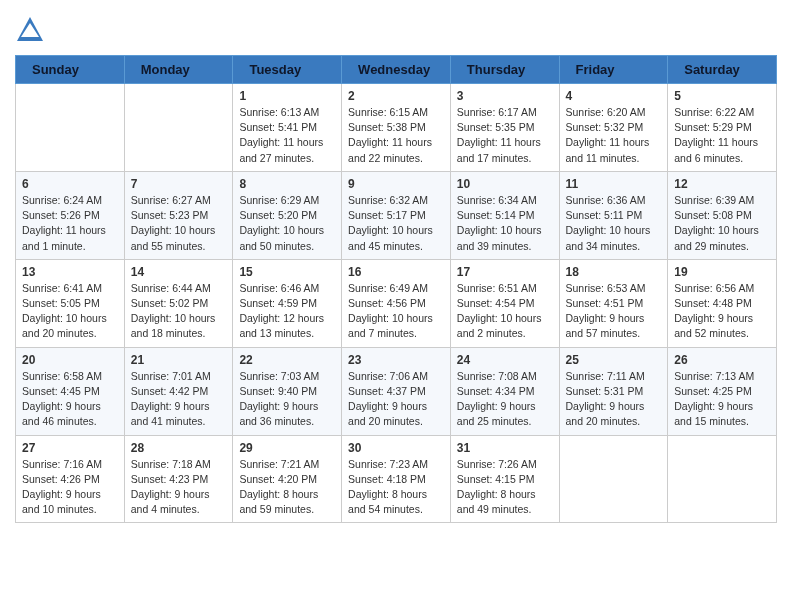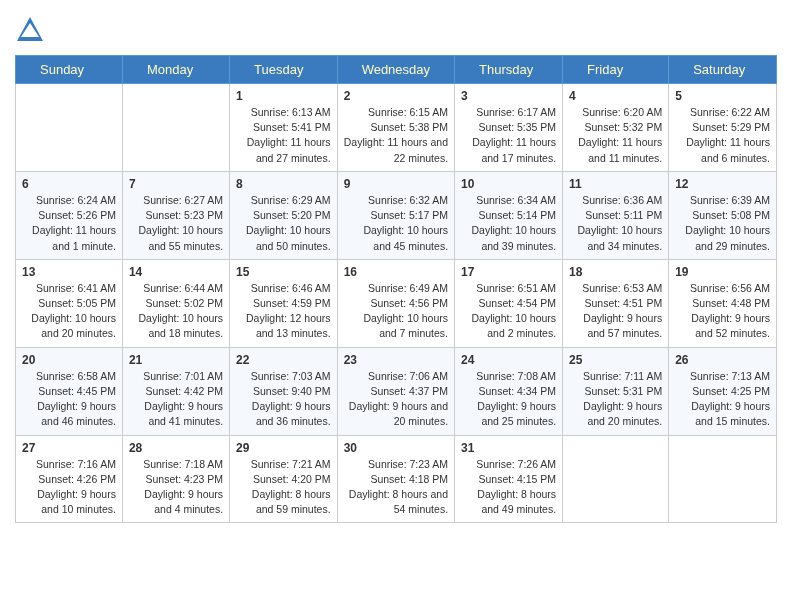--- a/index.html
+++ b/index.html
@@ -43,25 +43,25 @@
     .location-title {
       font-size: 16px;
       color: #333;
     }
     .calendar {
       width: 100%;
       border-collapse: collapse;
     }
     .calendar th {
       background-color: #3a7abf;
-      color: #fef9c3;
+      color: #0f172a;
       text-align: left;
-      padding: 6px 24px;
+      padding: 6px 16px;
       font-size: 13px;
-      font-weight: normal;
+      font-weight: bold;
       border: 1px solid #5a9ad4;
     }
     .calendar td {
       vertical-align: top;
       padding: 5px 6px;
       border: 1px solid #ccc;
       font-size: 11px;
       color: #333;
       width: 14.28%;
       height: 85px;
@@ -73,21 +73,20 @@
     .day-number {
       font-weight: bold;
       font-size: 12px;
       display: block;
       margin-bottom: 2px;
     }
     .day-info {
       font-size: 10.5px;
       line-height: 1.45;
       color: #333;
-      text-align: right;
     }
     .empty-cell {
       background: #f9f9f9;
     }
   </style>
 </head>
 <body>
 
 <div class="header">
   <div class="logo">

